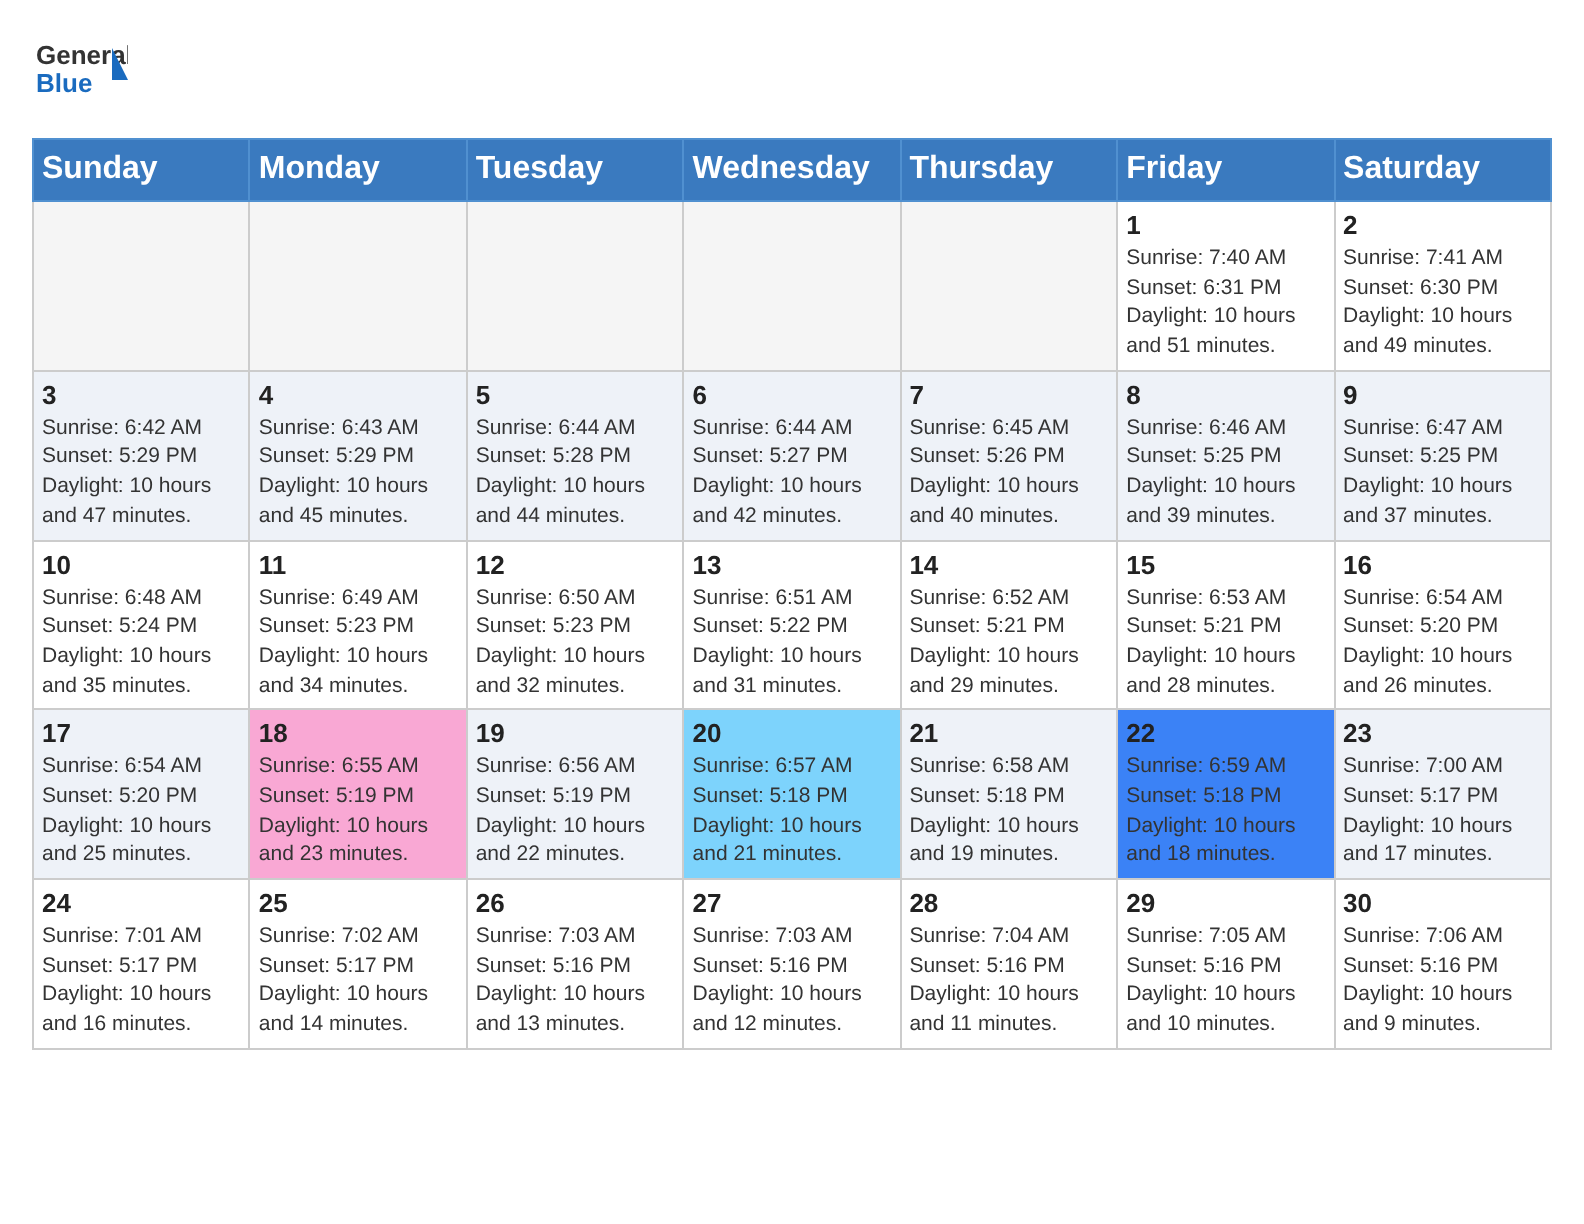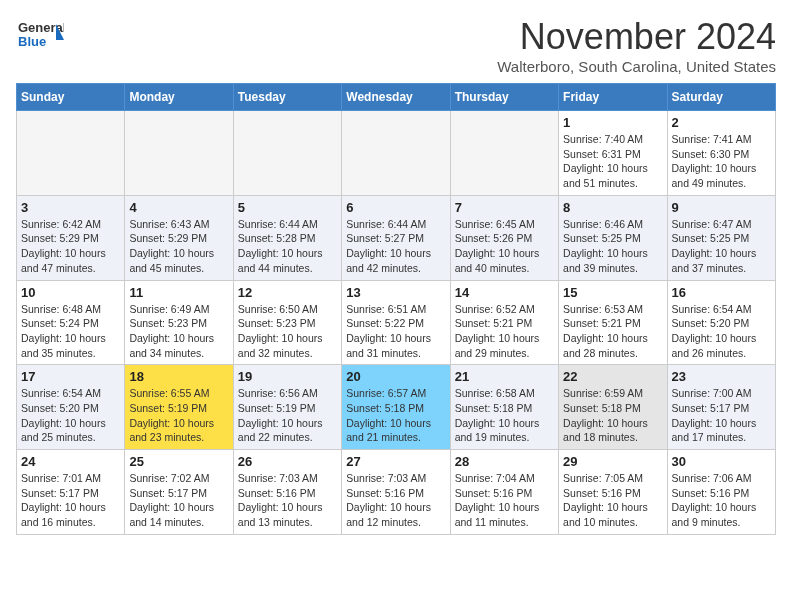--- a/index.html
+++ b/index.html
@@ -36,21 +36,21 @@
     .calendar {
       width: 100%;
       border-collapse: collapse;
       font-size: 11px;
     }
     .calendar th {
       background: #3a7abf;
       color: #fff;
       padding: 6px 4px;
       text-align: left;
-      font-size: 12px;
+      font-size: 16px;
       border: 1px solid #5090d0;
     }
     .calendar td {
       border: 1px solid #ccc;
       vertical-align: top;
       padding: 4px;
       width: calc(100% / 7);
       height: 80px;
       background: #fff;
     }
@@ -81,24 +81,20 @@
 <div class="header">
   <div class="logo">
     <div>
       <svg width="48" height="40" viewBox="0 0 48 40">
         <text x="2" y="16" font-family="Arial" font-size="13" font-weight="bold" fill="#333">General</text>
         <text x="2" y="30" font-family="Arial" font-size="13" font-weight="bold" fill="#1a6bbf">Blue</text>
         <polygon points="40,8 48,24 40,24" fill="#1a6bbf"></polygon>
       </svg>
     </div>
   </div>
-  <div class="title-block">
-    <div class="month-title">November 2024</div>
-    <div class="location">Walterboro, South Carolina, United States</div>
-  </div>
 </div>
 
 <table class="calendar">
   <thead>
     <tr>
     <th>Sunday</th>
         <th>Monday</th>
         <th>Tuesday</th>
         <th>Wednesday</th>
         <th>Thursday</th>
@@ -214,21 +210,21 @@
 Daylight: 10 hours and 26 minutes.</div>
         </td>
       </tr>
       <tr>
         <td style="background: rgb(238, 242, 248); margin-top: 34px;">
           <div class="day-num">17</div>
           <div class="day-info" style="white-space: pre-line;">Sunrise: 6:54 AM
 Sunset: 5:20 PM
 Daylight: 10 hours and 25 minutes.</div>
         </td>
-        <td style="background: #fde047;">
+        <td style="background: #f9a8d4;">
           <div class="day-num">18</div>
           <div class="day-info" style="white-space: pre-line;">Sunrise: 6:55 AM
 Sunset: 5:19 PM
 Daylight: 10 hours and 23 minutes.</div>
         </td>
         <td style="background: rgb(238, 242, 248);">
           <div class="day-num">19</div>
           <div class="day-info" style="white-space: pre-line;">Sunrise: 6:56 AM
 Sunset: 5:19 PM
 Daylight: 10 hours and 22 minutes.</div>
@@ -238,21 +234,21 @@
           <div class="day-info" style="white-space: pre-line;">Sunrise: 6:57 AM
 Sunset: 5:18 PM
 Daylight: 10 hours and 21 minutes.</div>
         </td>
         <td style="background: rgb(238, 242, 248);">
           <div class="day-num">21</div>
           <div class="day-info" style="white-space: pre-line;">Sunrise: 6:58 AM
 Sunset: 5:18 PM
 Daylight: 10 hours and 19 minutes.</div>
         </td>
-        <td style="background: #e5e5e5; margin-top: 48px;">
+        <td style="background: #3b82f6; margin-top: 48px;">
           <div class="day-num">22</div>
           <div class="day-info" style="white-space: pre-line;">Sunrise: 6:59 AM
 Sunset: 5:18 PM
 Daylight: 10 hours and 18 minutes.</div>
         </td>
         <td style="background: rgb(238, 242, 248);">
           <div class="day-num">23</div>
           <div class="day-info" style="white-space: pre-line;">Sunrise: 7:00 AM
 Sunset: 5:17 PM
 Daylight: 10 hours and 17 minutes.</div>

